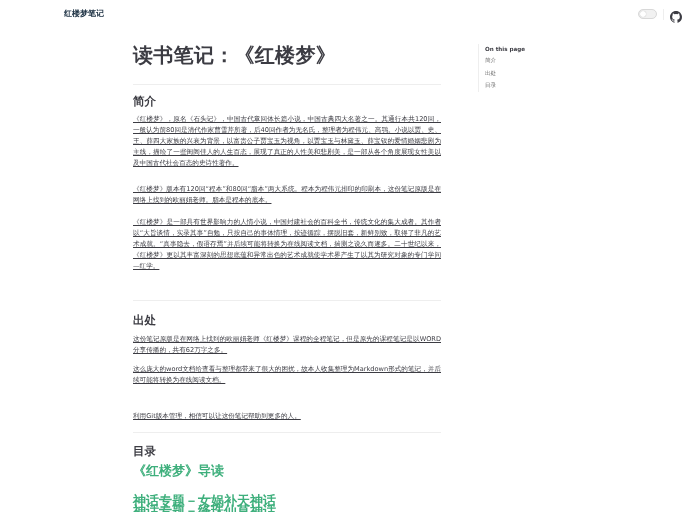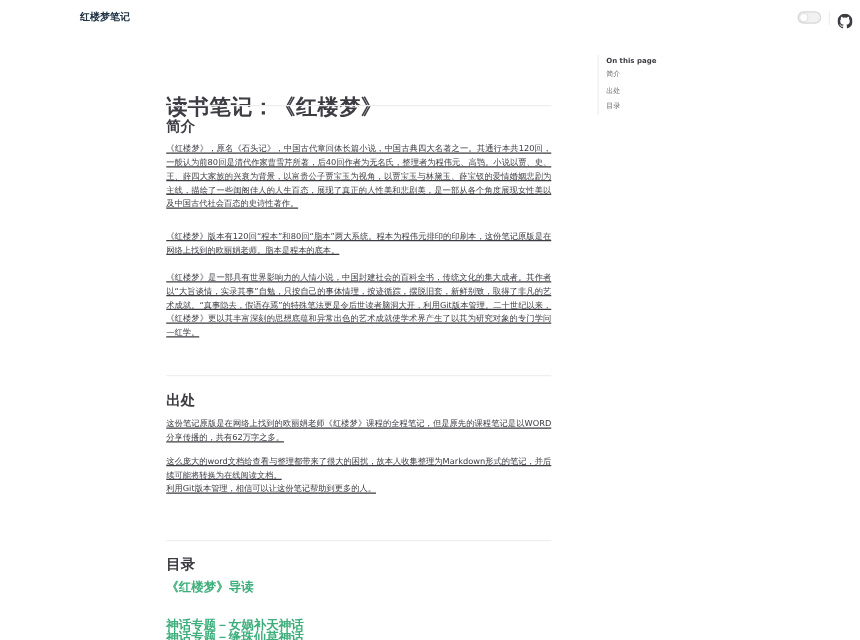--- a/index.html
+++ b/index.html
@@ -7,25 +7,25 @@
   body { font-family: "DejaVu Sans", "Liberation Sans", sans-serif; color: #3c3c43; }
 
   .navbar { position: absolute; left: 0; top: 0; width: 632px; height: 28px; margin-left: 28px; }
   .brand { position: absolute; left: 36px; top: 8px; font-size: 8px; font-weight: 600; color: #213547; }
   .appearance-toggle { position: absolute; left: 610px; top: 9px; width: 19px; height: 10px; border-radius: 6px; border: 1px solid #d8d8d8; background: #f1f1f1; }
   .appearance-toggle .knob { position: absolute; left: 1px; top: 1px; width: 6px; height: 6px; border-radius: 50%; background: #fff; box-shadow: 0 0 1px rgba(0,0,0,0.3); }
   .nav-divider { position: absolute; left: 635px; top: 9px; width: 1px; height: 11px; background: #eeeeee; }
   .github-link { position: absolute; left: 642px; top: 8px; width: 12px; height: 12px; }
 
   .content { position: absolute; left: 133px; top: 0; width: 308px; }
-  h1.page-title { position: absolute; top: 42px; left: 0; font-size: 17px; font-weight: 600; color: #3c3c43; white-space: nowrap; letter-spacing: 0.3px; margin-top: 32px; }
+  h1.page-title { position: absolute; top: 42px; left: 0; font-size: 20px; font-weight: 600; color: #3c3c43; white-space: nowrap; letter-spacing: 0.3px; }
   .divider { position: absolute; left: 0; width: 308px; height: 1px; background: #eeeeee; }
   h2.section-title { position: absolute; left: 0; font-size: 11.5px; font-weight: 600; color: #3c3c43; }
   p.para { position: absolute; left: 0; width: 308px; font-size: 6.6px; line-height: 11px; color: #3c3c43; text-align: justify; text-decoration: underline; }
-  a.toc-link { position: absolute; left: 0; font-size: 10px; line-height: 10px; color: #3eaf7c; font-weight: 600; text-decoration: none; }
+  a.toc-link { position: absolute; left: 0; font-size: 13px; line-height: 10px; color: #3eaf7c; font-weight: 600; text-decoration: none; }
 
   .aside { position: absolute; left: 478px; top: 44px; width: 80px; border-left: 1px solid #eeeeee; padding-left: 6px; }
   .aside-title { font-size: 5.6px; font-weight: 700; color: #3c3c43; line-height: 10px; }
   .aside-link { display: block; font-size: 5.6px; color: #6b6b6b; line-height: 12.5px; text-decoration: none; }
 </style>
 </head>
 <body>
 
 <header class="navbar">
   <a class="brand">红楼梦笔记</a>
@@ -40,27 +40,27 @@
   </a>
 </header>
 
 <main class="content">
   <h1 class="page-title">读书笔记：《红楼梦》</h1>
 
   <div class="divider" style="top:84px"></div>
   <h2 class="section-title" style="top:94px">简介</h2>
   <p class="para" style="top:114px">《红楼梦》，原名《石头记》，中国古代章回体长篇小说，中国古典四大名著之一。其通行本共120回，一般认为前80回是清代作家曹雪芹所著，后40回作者为无名氏，整理者为程伟元、高鹗。小说以贾、史、王、薛四大家族的兴衰为背景，以富贵公子贾宝玉为视角，以贾宝玉与林黛玉、薛宝钗的爱情婚姻悲剧为主线，描绘了一些闺阁佳人的人生百态，展现了真正的人性美和悲剧美，是一部从各个角度展现女性美以及中国古代社会百态的史诗性著作。</p>
   <p class="para" style="top:184px">《红楼梦》版本有120回“程本”和80回“脂本”两大系统。程本为程伟元排印的印刷本，这份笔记原版是在网络上找到的欧丽娟老师。脂本是程本的底本。</p>
-  <p class="para" style="top:217px">《红楼梦》是一部具有世界影响力的人情小说，中国封建社会的百科全书，传统文化的集大成者。其作者以“大旨谈情，实录其事”自勉，只按自己的事体情理，按迹循踪，摆脱旧套，新鲜别致，取得了非凡的艺术成就。“真事隐去，假语存焉”的特殊笔法更是令后世读者脑洞大开，利用Git版本管理。二十世纪以来，《红楼梦》更以其丰富深刻的思想底蕴和异常出色的艺术成就使学术界产生了以其为研究对象的专门学问—红学。</p>
+  <p class="para" style="top:217px">《红楼梦》是一部具有世界影响力的人情小说，中国封建社会的百科全书，传统文化的集大成者。其作者以“大旨谈情，实录其事”自勉，只按自己的事体情理，按迹循踪，摆脱旧套，新鲜别致，取得了非凡的艺术成就。“真事隐去，假语存焉”并后续可能将转换为在线阅读文档，揣测之说久而遂多。二十世纪以来，《红楼梦》更以其丰富深刻的思想底蕴和异常出色的艺术成就使学术界产生了以其为研究对象的专门学问—红学。</p>
 
   <div class="divider" style="top:300px"></div>
   <h2 class="section-title" style="top:313px">出处</h2>
   <p class="para" style="top:334px">这份笔记原版是在网络上找到的欧丽娟老师《红楼梦》课程的全程笔记，但是原先的课程笔记是以WORD分享传播的，共有62万字之多。</p>
   <p class="para" style="top:364px">这么庞大的word文档给查看与整理都带来了很大的困扰，故本人收集整理为Markdown形式的笔记，并后续可能将转换为在线阅读文档。</p>
-  <p class="para" style="top:386px">利用Git版本管理，相信可以让这份笔记帮助到更多的人。</p>
+  <p class="para" style="top:411px">利用Git版本管理，相信可以让这份笔记帮助到更多的人。</p>
 
   <div class="divider" style="top:432px"></div>
   <h2 class="section-title" style="top:444px">目录</h2>
   <a class="toc-link" style="top:466px">《红楼梦》导读</a>
   <a class="toc-link" style="top:496px">神话专题－女娲补天神话</a>
   <a class="toc-link" style="top:506px">神话专题－绛珠仙草神话</a>
 </main>
 
 <aside class="aside">
   <div class="aside-title">On this page</div>

